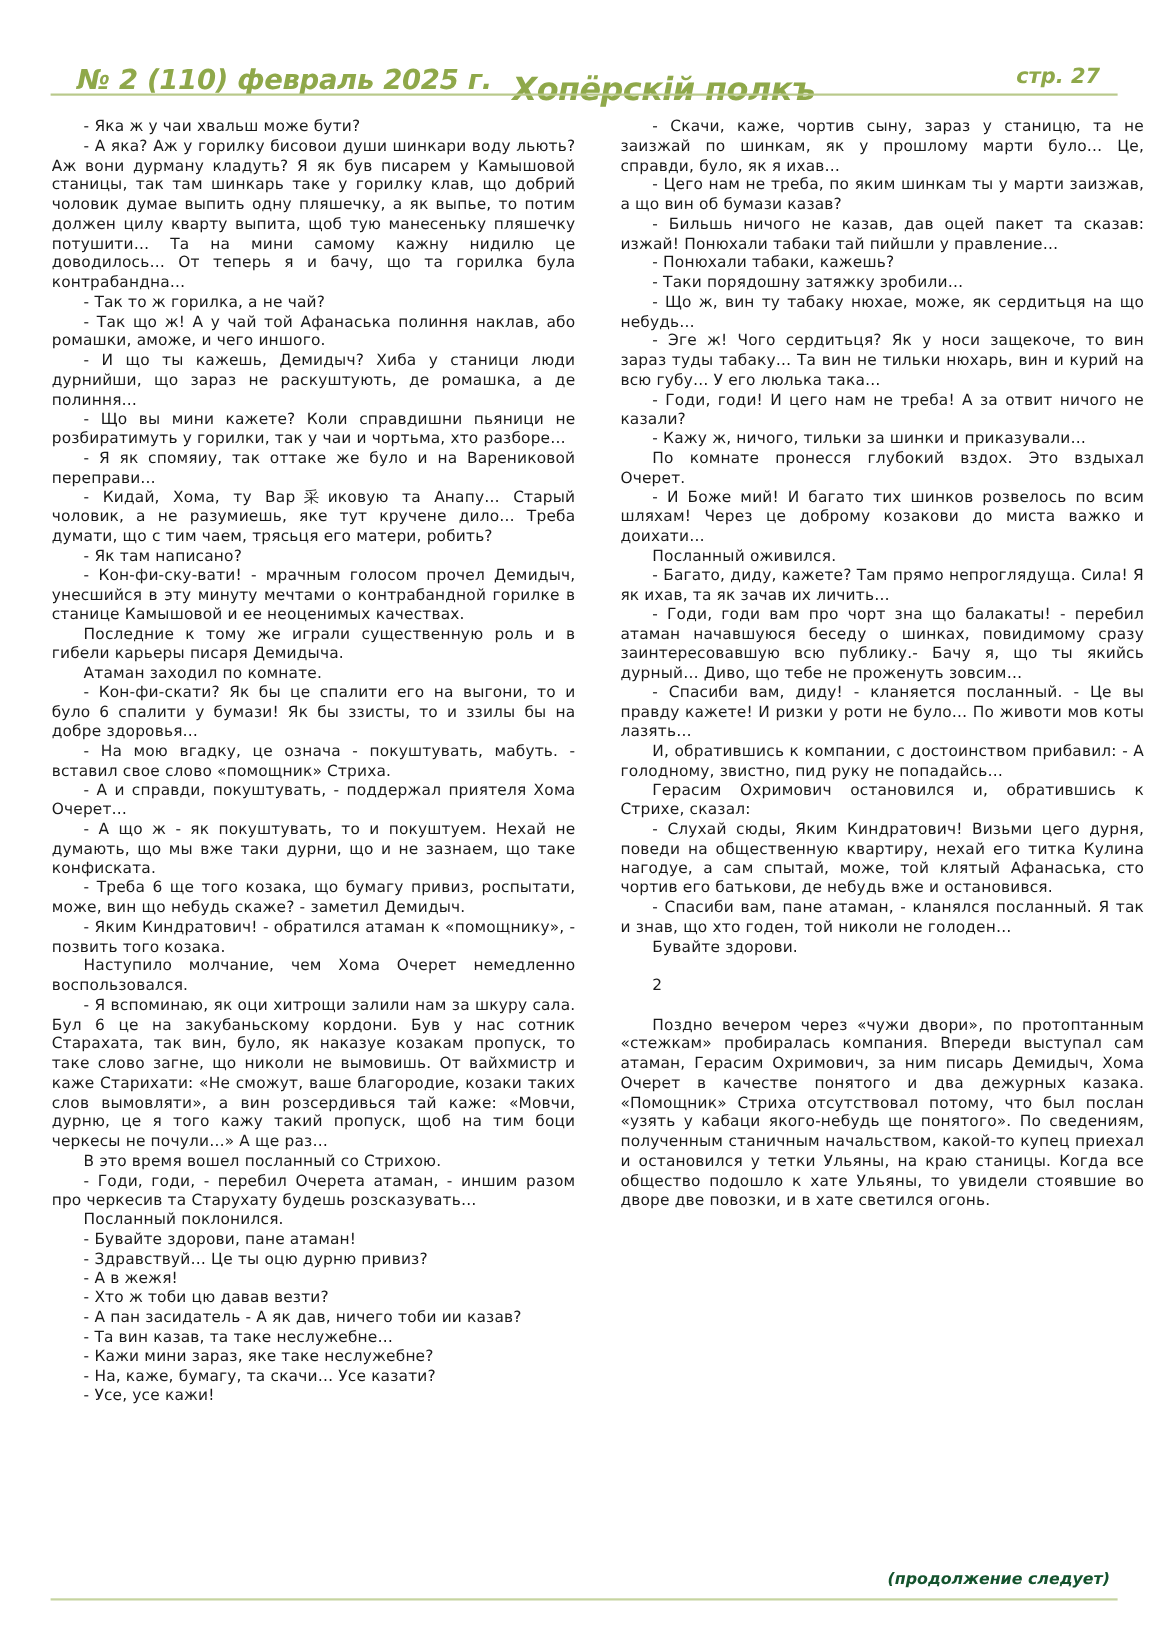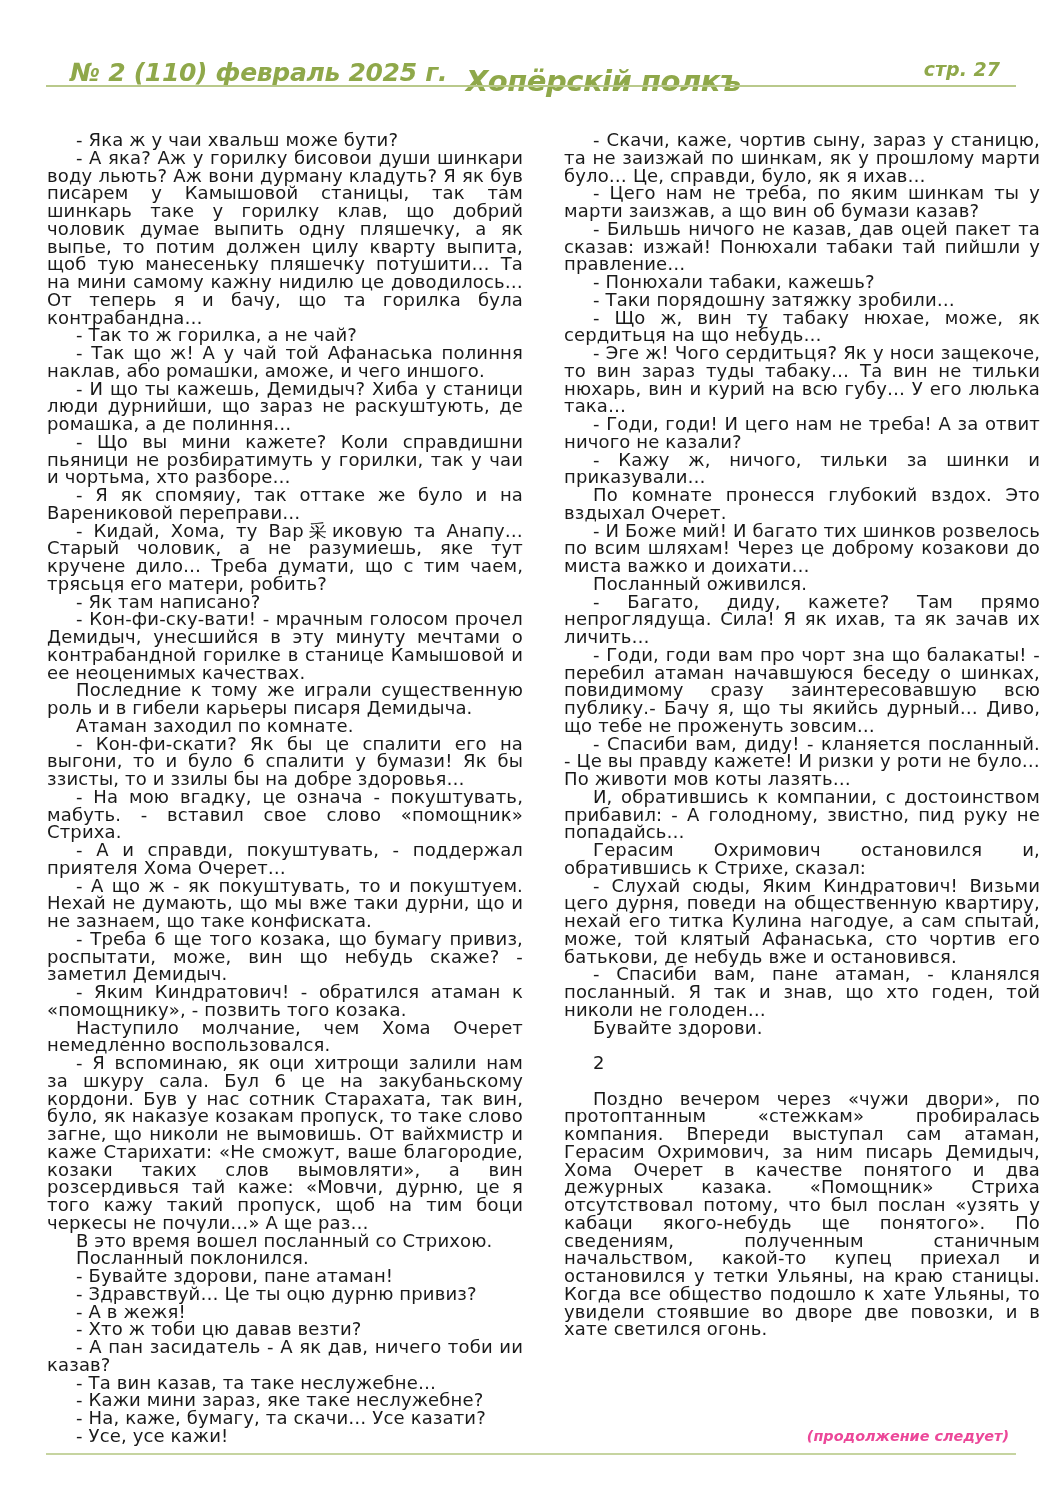--- a/index.html
+++ b/index.html
@@ -7,28 +7,28 @@
          font-family: "DejaVu Sans", sans-serif; color: #1a1a1a; }
   .header { position: absolute; left: 46px; top: 48px; width: 970px; height: 36px; }
   .hdr-issue, .hdr-title, .hdr-page {
     position: absolute; font-family: "DejaVu Sans", sans-serif; font-weight: bold; font-style: italic;
     color: #8fa84a; white-space: nowrap; }
   .hdr-issue { left: 24px; top: 10px; font-size: 25px; letter-spacing: -0.3px; }
   .hdr-title { left: 420px; top: 0px; font-size: 29px; letter-spacing: -0.5px; margin-top: 16px; }
   .hdr-page { right: 16px; top: 10px; font-size: 19px; }
   .rule-top { position: absolute; left: 46px; top: 85px; width: 970px; height: 2px; background: #b9c98b; }
   .rule-bottom { position: absolute; left: 46px; top: 1453px; width: 970px; height: 2px; background: #c6d4a0; }
-  .col { position: absolute; top: 107px; width: 476px; font-size: 18px; line-height: 17.75px;
-         text-align: justify; letter-spacing: 0.15px; margin-top: 24px; }
+  .col { position: absolute; top: 107px; width: 476px; font-size: 14px; line-height: 17.75px;
+         text-align: justify; letter-spacing: 0.15px; }
   .col-left { left: 47px; }
   .col-right { left: 564px; }
   .col p { margin: 0; text-indent: 29px; }
   .col p.section-num { margin-top: 17.75px; margin-bottom: 17.75px; }
   .continued { position: absolute; right: 52px; top: 1428px; font-weight: bold; font-style: italic;
-               font-size: 14.4px; color: #ec4899; }
+               font-size: 14.4px; color: #14532d; }
 </style>
 </head>
 <body>
 
 <div class="header">
   <span class="hdr-issue">№ 2 (110) февраль 2025 г.</span>
   <span class="hdr-title">Хопёрскій полкъ</span>
   <span class="hdr-page">стр. 27</span>
 </div>
 <div class="rule-top"></div>
@@ -48,20 +48,21 @@
     <p>Атаман заходил по комнате.</p>
     <p>- Кон-фи-скати? Як бы це спалити его на выгони, то и було 6 спалити у бумази! Як бы ззисты, то и ззилы бы на добре здоровья…</p>
     <p>- На мою вгадку, це означа - покуштувать, мабуть. - вставил свое слово «помощник» Стриха.</p>
     <p>- А и справди, покуштувать, - поддержал приятеля Хома Очерет…</p>
     <p>- А що ж - як покуштувать, то и покуштуем. Нехай не думають, що мы вже таки дурни, що и не зазнаем, що таке конфиската.</p>
     <p>- Треба 6 ще того козака, що бумагу привиз, роспытати, може, вин що небудь скаже? - заметил Демидыч.</p>
     <p>- Яким Киндратович! - обратился атаман к «помощнику», -  позвить того козака.</p>
     <p>Наступило молчание, чем Хома Очерет немедленно воспользовался.</p>
     <p>- Я вспоминаю, як оци хитрощи залили нам за шкуру сала. Бул 6 це на закубаньскому кордони. Був у нас сотник Старахата, так вин, було, як наказуе козакам пропуск, то таке слово загне, що николи не вымовишь. От вайхмистр и каже Старихати: «Не сможут, ваше благородие, козаки таких слов вымовляти», а вин розсердивься тай каже: «Мовчи, дурню, це я того кажу такий пропуск, щоб на тим боци черкесы не почули…» А ще раз…</p>
     <p>В это время вошел посланный со Стрихою.</p>
+    <p>- Годи, годи, - перебил Очерета атаман, - иншим разом про черкесив та Старухату будешь розсказувать…</p>
     <p>Посланный поклонился.</p>
     <p>- Бувайте здорови, пане атаман!</p>
     <p>- Здравствуй… Це ты оцю дурню привиз?</p>
     <p>- А в жежя!</p>
     <p>- Хто ж тоби цю давав везти?</p>
     <p>- А пан засидатель - А як дав, ничего тоби ии казав?</p>
     <p>- Та вин казав, та таке неслужебне…</p>
     <p>- Кажи мини зараз, яке таке неслужебне?</p>
     <p>- На, каже, бумагу, та скачи… Усе казати?</p>
     <p>- Усе, усе кажи!</p>

